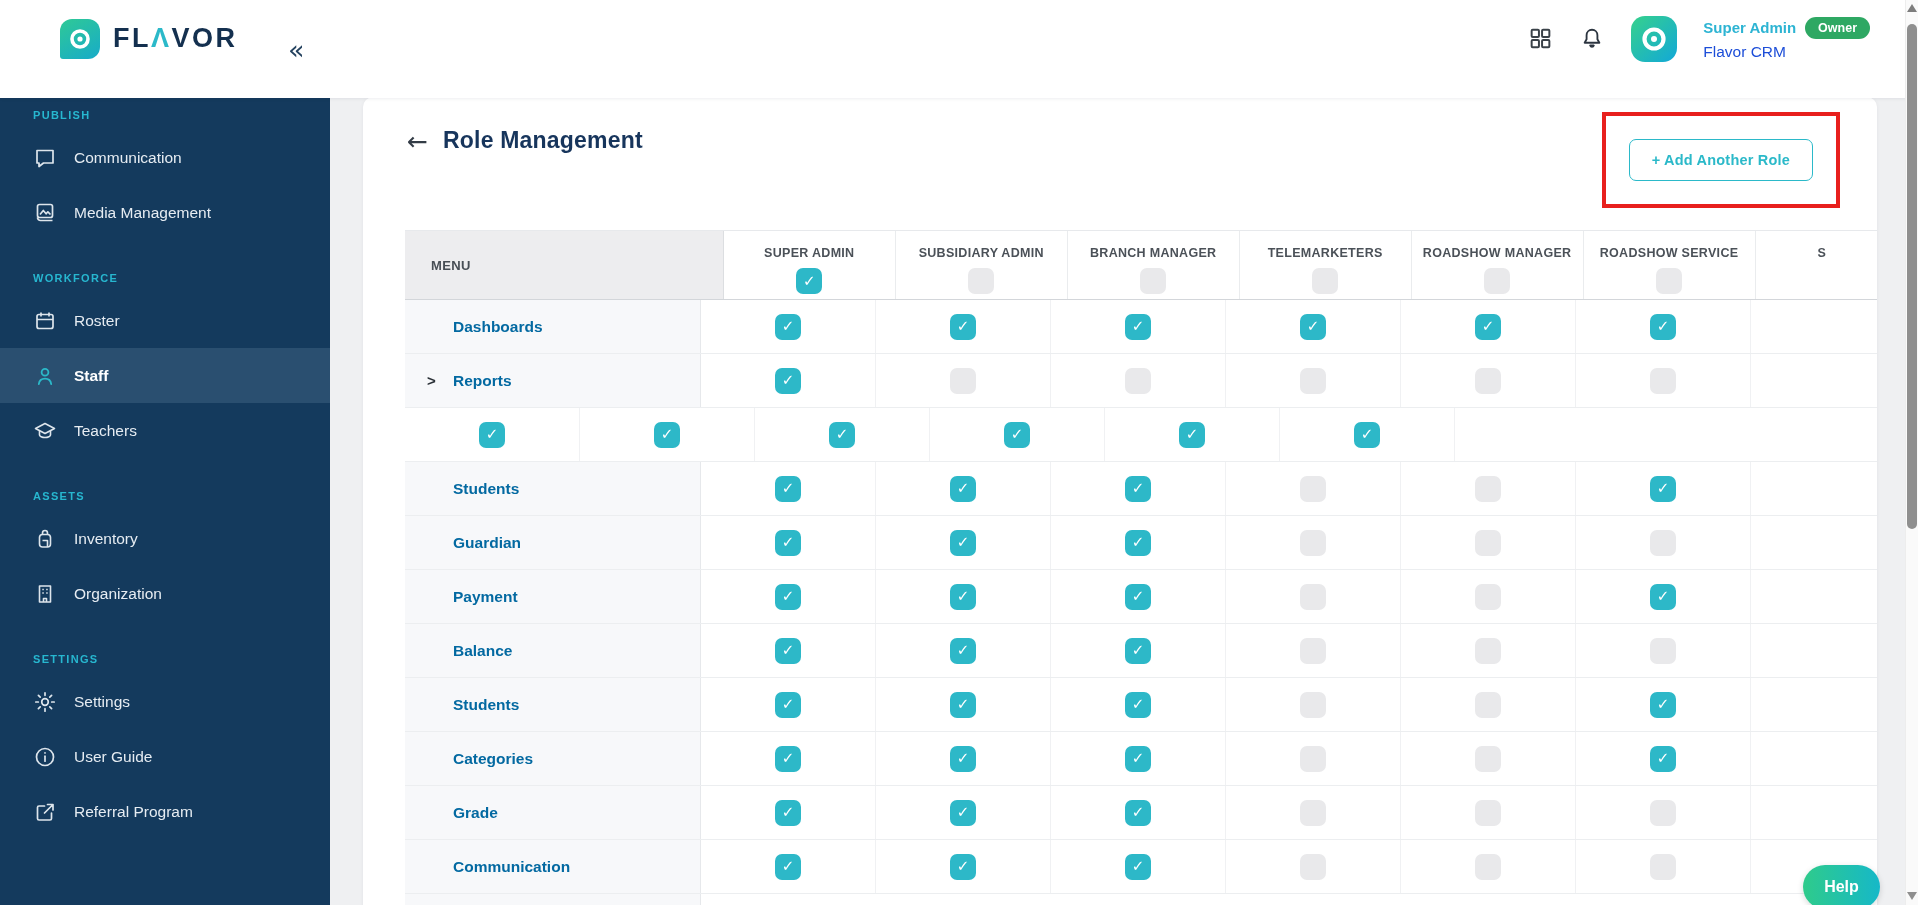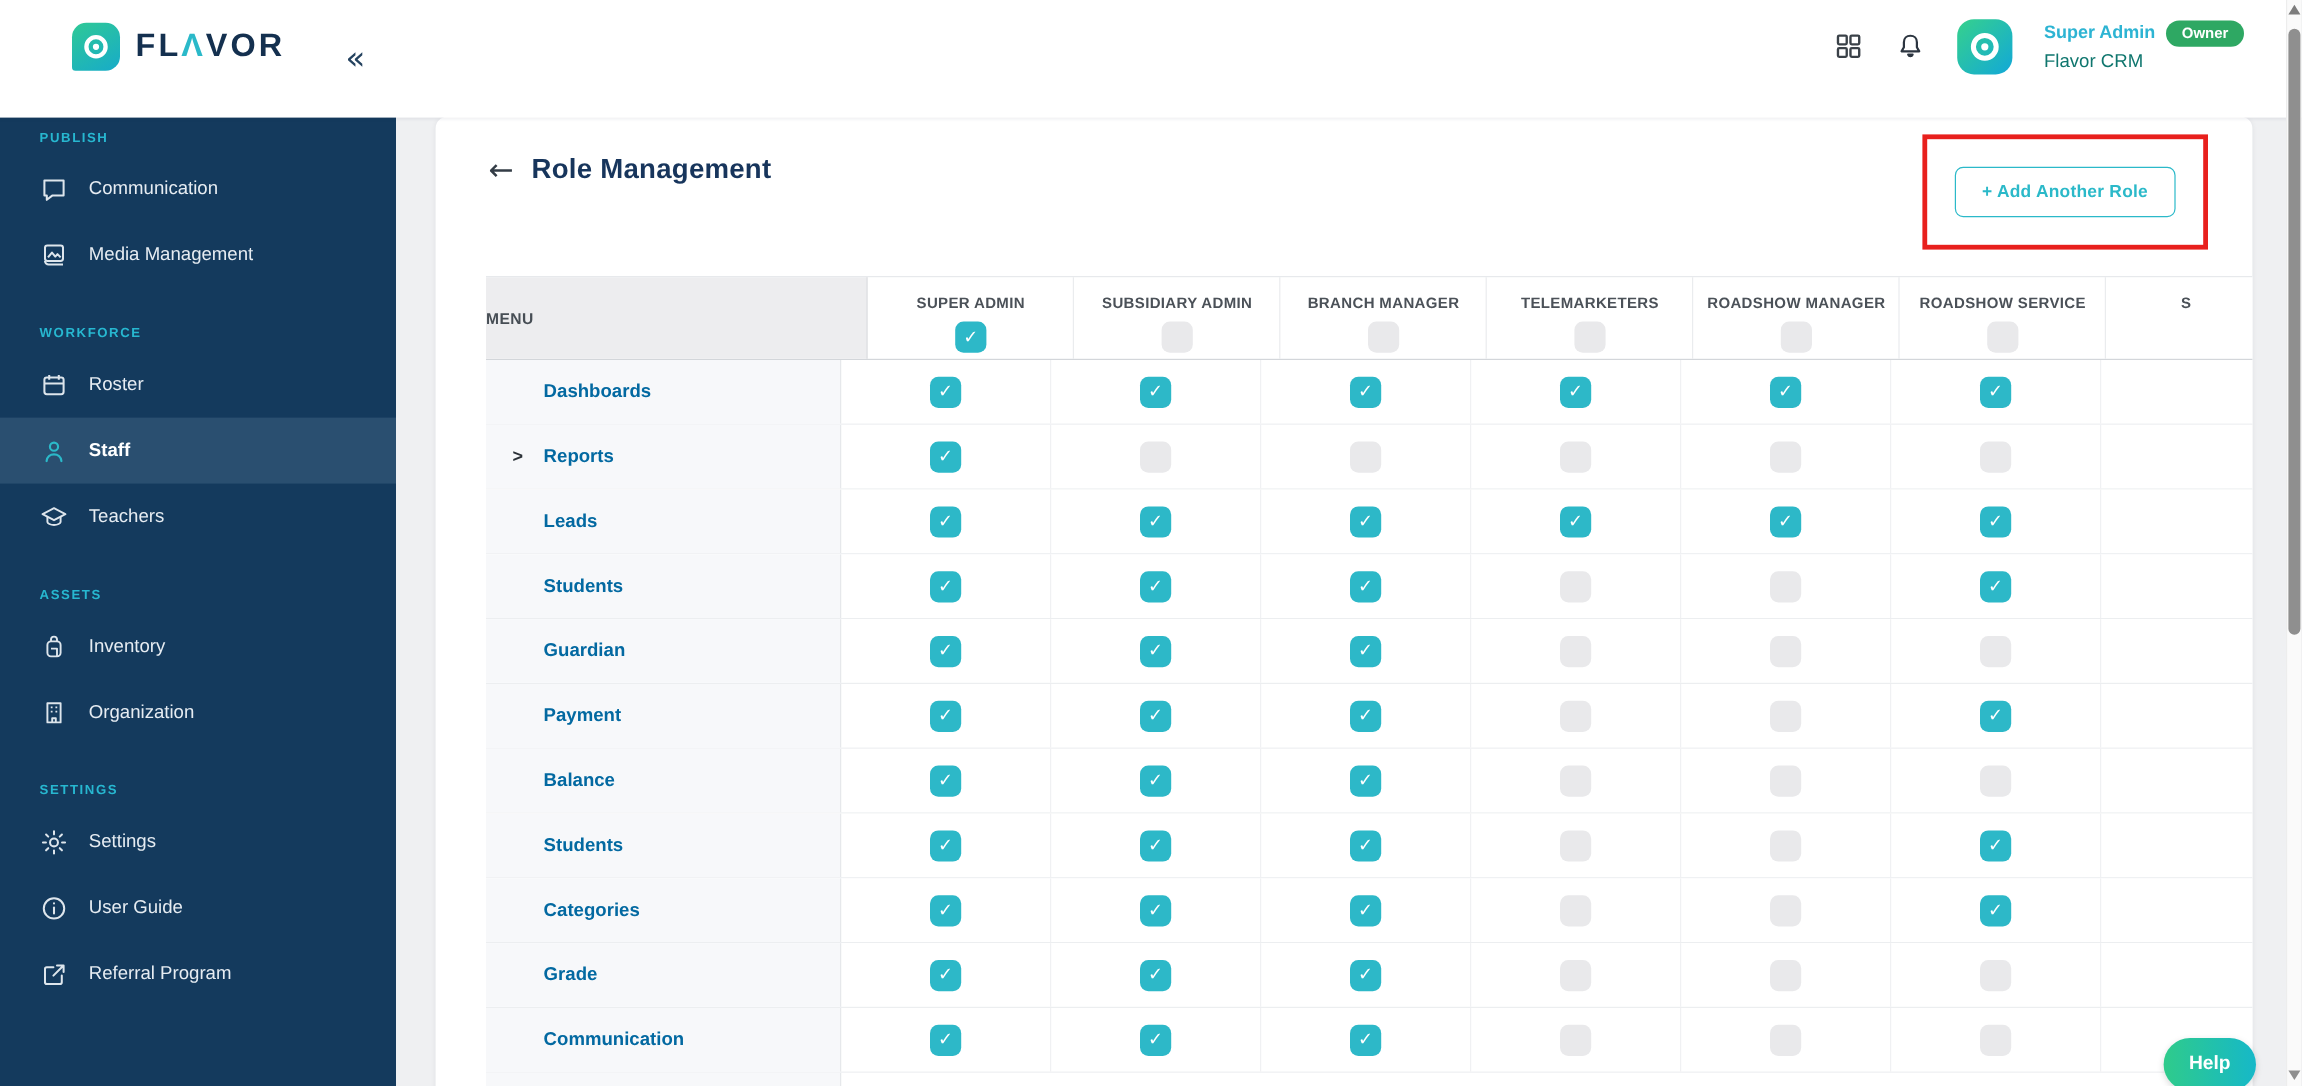--- a/index.html
+++ b/index.html
@@ -12,21 +12,21 @@
   .logo-mark { width:40px; height:40px; border-radius:12px 12px 12px 3px; background:linear-gradient(150deg,#2fc996,#17abc9); display:flex; align-items:center; justify-content:center; }
   .wordmark { margin-left:13px; font-size:27px; font-weight:800; letter-spacing:2.5px; color:#14304f; }
   .wordmark .accent { color:var(--accent-teal); }
   .collapse { position:absolute; left:288px; top:50%; transform:translateY(-50%); font-family:"DejaVu Sans",sans-serif; font-size:27px; line-height:1; color:#24425f; cursor:pointer; }
   .top-right { position:absolute; right:48px; top:0; height:77px; display:flex; align-items:center; gap:26px; }
   .icon-btn { cursor:pointer; display:flex; }
   .avatar { width:46px; height:46px; border-radius:14px; background:linear-gradient(135deg,#36d18c,#12a8d8); display:flex; align-items:center; justify-content:center; cursor:pointer; }
   .user-line1 { display:flex; align-items:center; gap:9px; }
   .user-name { font-size:15px; font-weight:700; color:#2db4d3; }
   .owner-badge { background:var(--badge-green); color:#fff; font-size:12.5px; font-weight:700; padding:4px 13px; border-radius:14px; }
-  .org-name { font-size:15.5px; color:#0f766e; margin-top:4px; }
+  .org-name { font-size:15.5px; color:#1d4ed8; margin-top:4px; }
 
   
   .sidebar { position:absolute; left:0; top:77px; width:330px; height:828px; background:var(--sidebar-navy); overflow:hidden; }
   .side-section { margin-top:12px; }
   .side-section-label { padding:20px 0 9px 33px; font-size:11px; font-weight:700; letter-spacing:1.3px; color:#27b7d0; }
   .side-item { height:55px; display:flex; align-items:center; gap:17px; padding-left:33px; color:#e6ecf2; font-size:15.5px; cursor:pointer; }
   .side-icon { width:24px; height:24px; color:#dde5ec; flex:0 0 24px; }
   .side-icon svg { width:24px; height:24px; display:block; }
   .side-item.active { background:var(--sidebar-active); color:#fff; font-weight:700; }
   .side-item.active .side-icon { color:var(--accent-teal); }
@@ -37,21 +37,21 @@
   .page-head { position:relative; height:133px; }
   .back-arrow { position:absolute; left:44px; top:30px; font-family:"DejaVu Sans",sans-serif; font-size:25px; color:#333c46; cursor:pointer; }
   .page-title { position:absolute; left:80px; top:30px; font-size:23px; font-weight:800; color:#17355c; letter-spacing:.2px; }
   .red-box { position:absolute; top:15px; right:37px; border:4px solid var(--highlight-red); padding:23px; }
   .add-role-btn { display:block; border:1px solid var(--accent-teal); color:var(--accent-teal); background:#fff; font-family:inherit; font-size:14.5px; font-weight:700; padding:12px 22px; border-radius:7px; cursor:pointer; letter-spacing:.2px; }
 
   
   .table-wrap { position:absolute; left:42px; top:133px; width:1472px; overflow:hidden; }
   .ttable { width:1606px; }
   .thead { display:flex; height:70px; border-top:1px solid #e7e9ec; border-bottom:1px solid #d3d6da; background:#fff; }
-  .th-menu { width:324px; background:#ededef; display:flex; align-items:center; font-size:13px; font-weight:700; color:#474e55; letter-spacing:.4px; border-right:1px solid #dcdee1; }
+  .th-menu { width:324px; background:#ededef; display:flex; align-items:center; padding-left:26px; font-size:13px; font-weight:700; color:#474e55; letter-spacing:.4px; border-right:1px solid #dcdee1; }
   .th-role { width:175px; display:flex; flex-direction:column; align-items:center; border-right:1px solid #eaecee; }
   .th-label { margin-top:15px; font-size:12.5px; font-weight:700; color:#4b5158; letter-spacing:.3px; white-space:nowrap; }
   .th-role .checkbox { margin-top:8px; }
   .th-clipped { width:260px; align-items:flex-start; border-right:none; }
   .th-clipped .th-label { padding-left:62px; }
   .trow { display:flex; height:54px; border-bottom:1px solid #eceef0; background:#fff; }
   .td-menu { width:296px; background:#f7f8fa; border-right:1px solid #e6e8eb; display:flex; align-items:center; position:relative; }
   .row-chevron { position:absolute; left:22px; font-size:15px; font-weight:600; color:#2a3036; cursor:pointer; }
   .row-label { margin-left:48px; font-size:15.5px; font-weight:700; color:#0369a1; }
   .td-cell { width:175px; display:flex; align-items:center; justify-content:center; border-right:1px solid #f0f1f3; }
@@ -307,23 +307,20 @@
                 </div>
                 <div class="td-cell">
                   <div class="checkbox"></div>
                 </div>
                 <div class="td-cell">
                   <div class="checkbox"></div>
                 </div>
                 <div class="td-cell td-clipped"></div>
               </div>
               <div class="trow">
-                <div class="td-menu">
-                  <span class="row-label">Leads</span>
-                </div>
                 <div class="td-cell">
                   <div class="checkbox checked">✓</div>
                 </div>
                 <div class="td-cell">
                   <div class="checkbox checked">✓</div>
                 </div>
                 <div class="td-cell">
                   <div class="checkbox checked">✓</div>
                 </div>
                 <div class="td-cell">

